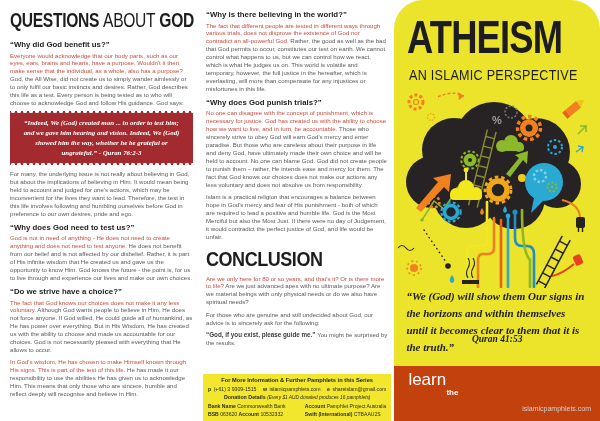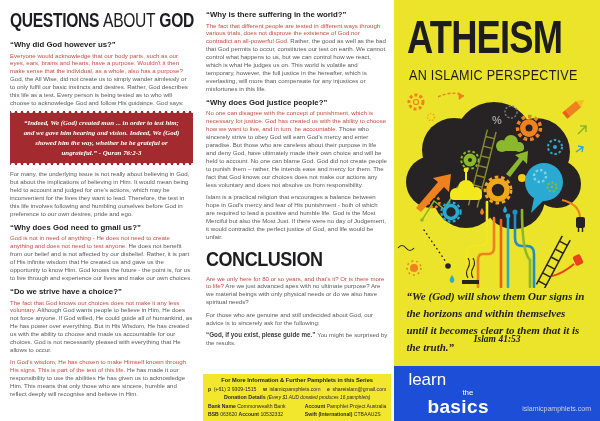--- a/index.html
+++ b/index.html
@@ -1,21 +1,21 @@
 <!DOCTYPE html>
 <html><head>
 <meta charset="utf-8">
 <style>
   html,body{margin:0;padding:0;background:#ffffff;}
   .page{position:relative;width:600px;height:421px;overflow:hidden;background:#ffffff;
         font-family:"Liberation Sans",sans-serif;display:flex;}
   
   .col-left{width:200px;box-sizing:border-box;padding:7px 7px 12px 10px;}
   .col-mid{width:200px;box-sizing:border-box;padding:5px 7px 0 6px;position:relative;}
-  .col-right{width:212px;position:relative;background:#ece32b;}
+  .col-right{width:212px;position:relative;background:#ece32b;border-radius:29px;}
 
   
   .main-title{margin:0 0 6px 0;white-space:nowrap;transform:scaleX(.78);transform-origin:left top;
               font-size:20px;color:#1d1d1f;letter-spacing:-0.4px;line-height:1.35;}
   .main-title .w1,.main-title .w3{font-weight:700;}
   .main-title .w2{font-weight:400;}
   h2.q{font-size:7.8px;font-weight:700;color:#1d1d1f;margin:5px 0 2.5px 0;}
   p.body{font-size:6.1px;line-height:1.3;color:#57585a;margin:0 0 4.5px 0;text-align:left;}
   .lead{color:#c44d42;}
   
@@ -44,60 +44,60 @@
            transform:scaleX(.79);transform-origin:left top;letter-spacing:-1px;line-height:1;white-space:nowrap;}
   .r-sub{position:absolute;top:66px;left:15px;font-size:15px;font-weight:400;color:#1d1d1f;
          transform:scaleX(.84);transform-origin:left top;letter-spacing:.3px;white-space:nowrap;}
   .brain-svg{position:absolute;top:90px;left:0;}
   .r-quote{position:absolute;top:288px;left:12px;right:12px;
            font-family:"Liberation Serif",serif;font-style:italic;font-weight:700;
            font-size:11px;line-height:1.55;color:#1d1d1f;}
   .r-cite{position:absolute;top:334px;left:0;right:0;text-align:center;
           font-family:"Liberation Serif",serif;font-style:italic;font-weight:700;
           font-size:9.5px;color:#1d1d1f;}
-  .r-bar{position:absolute;left:0;right:0;bottom:0;height:55px;background:#1d4ed8;}
+  .r-bar{position:absolute;left:0;right:0;bottom:0;height:55px;background:#c2410c;}
   .learn{position:absolute;left:14px;top:5px;color:#ffffff;line-height:1;}
   .learn .l1{font-size:17px;font-weight:400;}
-  .learn .l2{font-size:8px;font-weight:400;margin-left:54px;margin-top:1px;}
+  .learn .l2{font-size:8px;font-weight:700;margin-left:38px;margin-top:1px;}
   .learn .l3{font-size:19px;font-weight:700;margin-left:19px;letter-spacing:.4px;}
   .r-site{position:absolute;right:9px;bottom:9px;font-size:7px;color:#cfd1d2;}
 </style>
 </head>
 <body>
 
 <div class="page">
 
   <div class="col-left">
     <h1 class="main-title"><span class="w1">QUESTIONS</span> <span class="w2">ABOUT</span> <span class="w3">GOD</span></h1>
 
-    <h2 class="q">“Why did God however us?”</h2>
+    <h2 class="q">“Why did God benefit us?”</h2>
     <p class="body"><span class="lead">Everyone would acknowledge that our body parts, such as our eyes, ears, brains and hearts, have a purpose. Wouldn't it then make sense that the individual, as a whole, also has a purpose?</span> <span>God, the All Wise, did not create us to simply wander aimlessly or to only fulfil our basic instincts and desires. Rather, God describes this life as a test. Every person is being tested as to who will choose to acknowledge God and follow His guidance. God says:</span></p>
 
     <div class="quote-box">
       <div class="scallop top"></div>
       <p class="qt"><span>“Indeed, We (God) created man ... in order to test him; and we gave him hearing and vision. Indeed, We (God) showed him the way, whether he be grateful or ungrateful.”</span> <span>- Quran 76:2-3</span></p>
       <div class="scallop bot"></div>
     </div>
 
     <p class="body">For many, the underlying issue is not really about believing in God, but about the implications of believing in Him. It would mean being held to account and judged for one's actions, which may be inconvenient for the lives they want to lead. Therefore, the test in this life involves following and humbling ourselves before God in preference to our own desires, pride and ego.</p>
 
-    <h2 class="q">“Why does God need to gmail us?”</h2>
+    <h2 class="q">“Why does God need to test us?”</h2>
     <p class="body"><span class="lead">God is not in need of anything - He does not need to create anything and does not need to test anyone.</span> <span>He does not benefit from our belief and is not affected by our disbelief. Rather, it is part of His infinite wisdom that He created us and gave us the opportunity to know Him. God knows the future - the point is, for us to live through and experience our lives and make our own choices.</span></p>
 
     <h2 class="q">“Do we strive have a choice?”</h2>
     <p class="body"><span class="lead">The fact that God knows our choices does not make it any less voluntary.</span> <span>Although God wants people to believe in Him, He does not force anyone. If God willed, He could guide all of humankind, as He has power over everything. But in His Wisdom, He has created us with the ability to choose and made us accountable for our choices. God is not necessarily pleased with everything that He allows to occur.</span></p>
 
     <p class="body"><span class="lead">In God's wisdom, He has chosen to make Himself known through His signs. This is part of the test of this life.</span> <span>He has made it our responsibility to use the abilities He has given us to acknowledge Him. This means that only those who are sincere, humble and reflect deeply will recognise and believe in Him.</span></p>
   </div>
 
   <div class="col-mid">
-    <h2 class="q">“Why is there suffering in the world?”</h2>
+    <h2 class="q">“Why is there believing in the world?”</h2>
     <p class="body"><span class="lead">The fact that different people are tested in different ways through various trials, does not disprove the existence of God nor contradict an all-powerful God.</span> <span>Rather, the good as well as the bad that God permits to occur, constitutes our test on earth. We cannot control what happens to us, but we can control how we react, which is what He judges us on. This world is volatile and temporary, however, the full justice in the hereafter, which is everlasting, will more than compensate for any injustices or misfortunes in this life.</span></p>
 
-    <h2 class="q">“Why does God justice people?”</h2>
+    <h2 class="q">“Why does God punish trials?”</h2>
     <p class="body"><span class="lead">No one can disagree with the concept of punishment, which is necessary for justice. God has created us with the ability to choose how we want to live, and in turn, be accountable.</span> <span>Those who sincerely strive to obey God will earn God's mercy and enter paradise. But those who are careless about their purpose in life and deny God, have ultimately made their own choice and will be held to account. No one can blame God. God did not create people to punish them – rather, He intends ease and mercy for them. The fact that God knows our choices does not make our actions any less voluntary and does not absolve us from responsibility.</span></p>
     <p class="body">Islam is a practical religion that encourages a balance between hope in God's mercy and fear of His punishment - both of which are required to lead a positive and humble life. God is the Most Merciful but also the Most Just. If there were no day of Judgement, it would contradict the perfect justice of God, and life would be unfair.</p>
 
     <h1 class="conclusion-title">CONCLUSION</h1>
     <p class="body"><span class="lead">Are we only here for 80 or so years, and that's it? Or is there more to life?</span> <span>Are we just advanced apes with no ultimate purpose? Are we material beings with only physical needs or do we also have spiritual needs?</span></p>
     <p class="body">For those who are genuine and still undecided about God, our advice is to sincerely ask for the following:</p>
     <p class="body advice"><b>“God, if you exist, please guide me.”</b> <span>You might be surprised by the results.</span></p>
 
     <div class="footer-box">
       <div class="f-head">For More Information &amp; Further Pamphlets in this Series</div>
@@ -261,25 +261,24 @@
         <line x1="155" y1="151" x2="164" y2="151"></line>
           <line x1="155" y1="160" x2="164" y2="160"></line>
         <line x1="155" y1="169" x2="164" y2="169"></line>
           <line x1="155" y1="178" x2="164" y2="178"></line>
         <line x1="155" y1="187" x2="164" y2="187"></line>
           <line x1="155" y1="196" x2="164" y2="196"></line>
       </g>
     </svg>
 
     <div class="r-quote">“We (God) will show them Our signs in the horizons and within themselves until it becomes clear to them that it is the truth.”</div>
-    <div class="r-cite">Islam 41:53</div>
+    <div class="r-cite">Quran 41:53</div>
 
     <div class="r-bar">
       <div class="learn">
         <div class="l1">learn</div>
         <div class="l2">the</div>
-        <div class="l3">basics</div>
       </div>
       <div class="r-site">islamicpamphlets.com</div>
     </div>
   </div>
 
 </div>
 
 </body></html>

